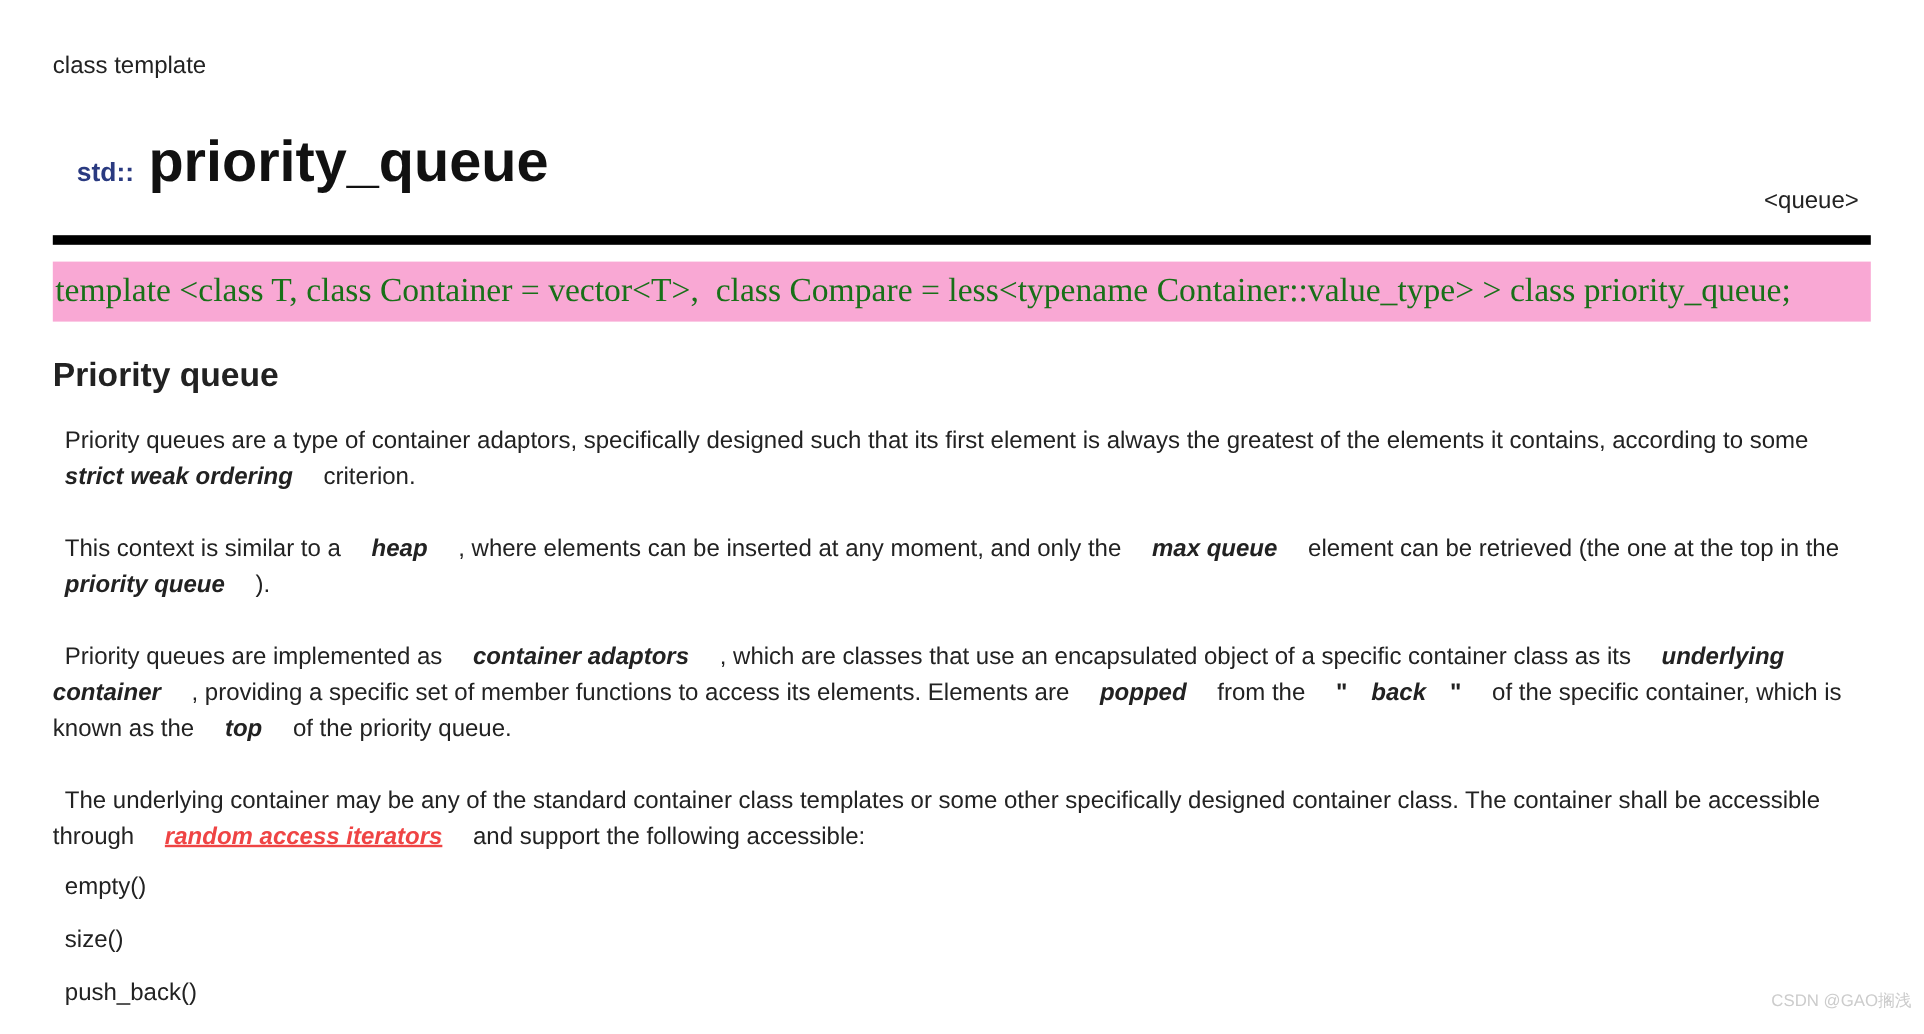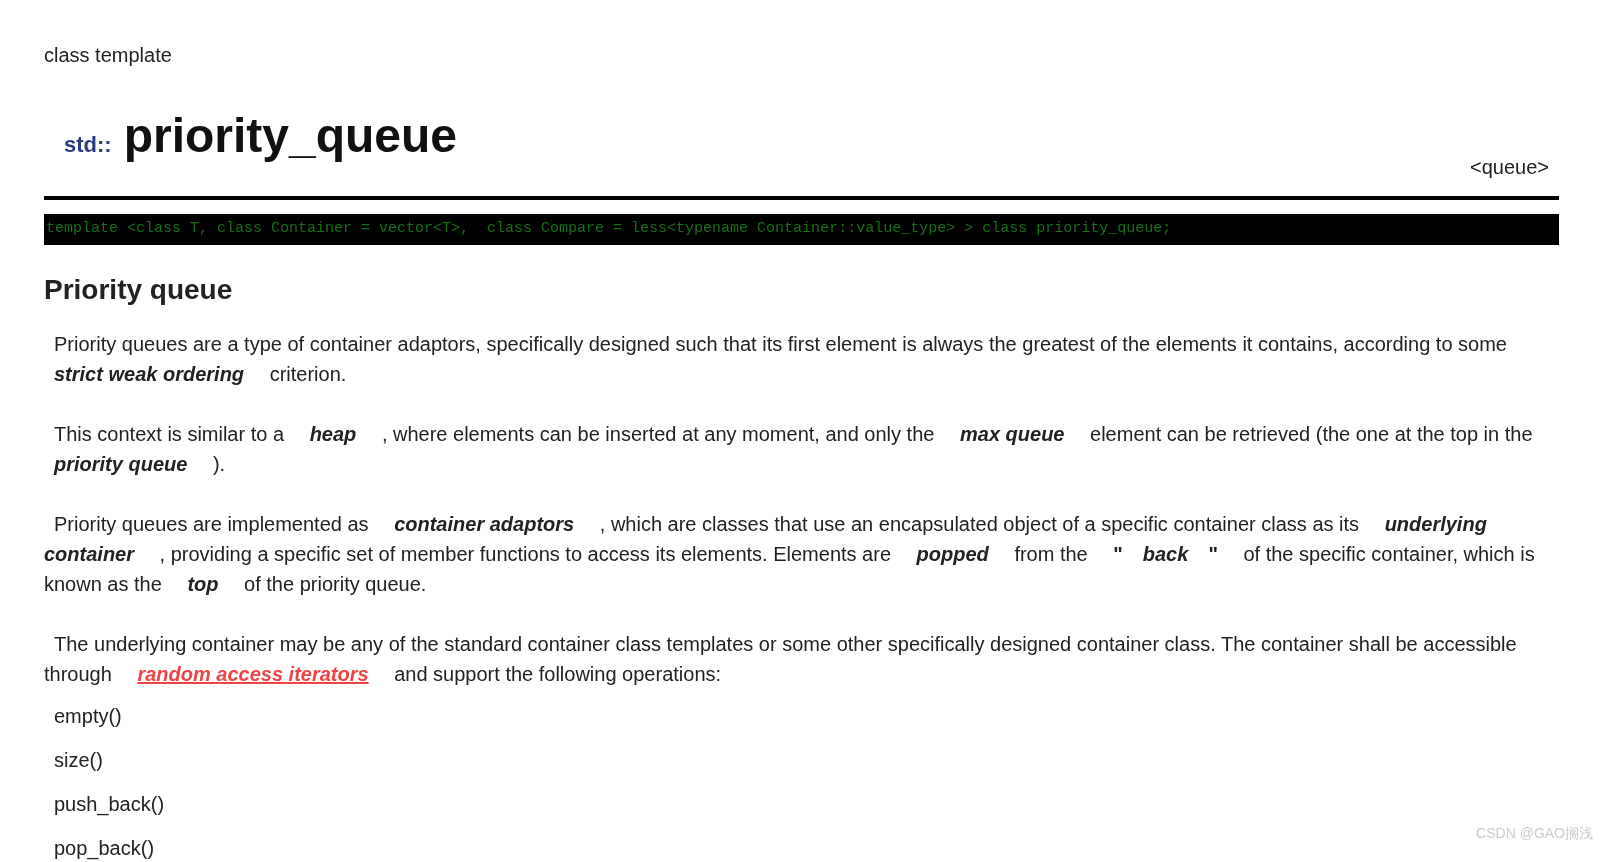--- a/index.html
+++ b/index.html
@@ -13,45 +13,45 @@
     }
     .class-template {
       font-size: 20px;
       color: #222;
       margin-bottom: 6px;
     }
     .title-row {
       display: flex;
       justify-content: space-between;
       align-items: flex-end;
-      border-bottom: 4px solid #000000;
+      border-bottom: 8px solid #000000;
       padding-bottom: 4px;
       margin-bottom: 14px;
     }
     .title-left { display: flex; align-items: baseline; }
     .namespace {
       color: #2a3a80;
       font-weight: bold;
       font-size: 22px;
     }
     .classname {
       color: #111;
       font-weight: bold;
       font-size: 48px;
       margin-left: 2px;
     }
     .header-right {
       font-size: 20px;
       color: #222;
     }
     .template-decl {
-      font-family: Liberation Mono, monospace;
+      font-family: Liberation Serif, serif;
       color: #187018;
-      background: #000000;
-      font-size: 15px;
+      background: #f9a8d4;
+      font-size: 28px;
       padding: 4px 2px;
       margin-bottom: 24px;
       white-space: pre;
       overflow-x: auto;
     }
     .section-title {
       font-weight: bold;
       font-size: 28px;
       margin-bottom: 18px;
     }
@@ -123,21 +123,21 @@
   <span> from the </span>
   <span class="quoted-bold-italic">"</span><span class="bold-italic">back</span><span class="quoted-bold-italic">"</span>
   <span> of the specific container, which is known as the </span>
   <span class="bold-italic">top</span>
   <span> of the priority queue.</span>
 </p>
 
 <p class="para" style="margin-bottom:6px">
   <span>The underlying container may be any of the standard container class templates or some other specifically designed container class. The container shall be accessible through </span>
   <a href="#" class="link">random access iterators</a>
-  <span> and support the following operations:</span>
+  <span> and support the following accessible:</span>
 </p>
 
 <div class="ops">
   <div>empty()</div>
   <div>size()</div>
   <div>push_back()</div>
   <div>pop_back()</div>
 </div>
 
 <div class="watermark">CSDN @GAO搁浅</div>

